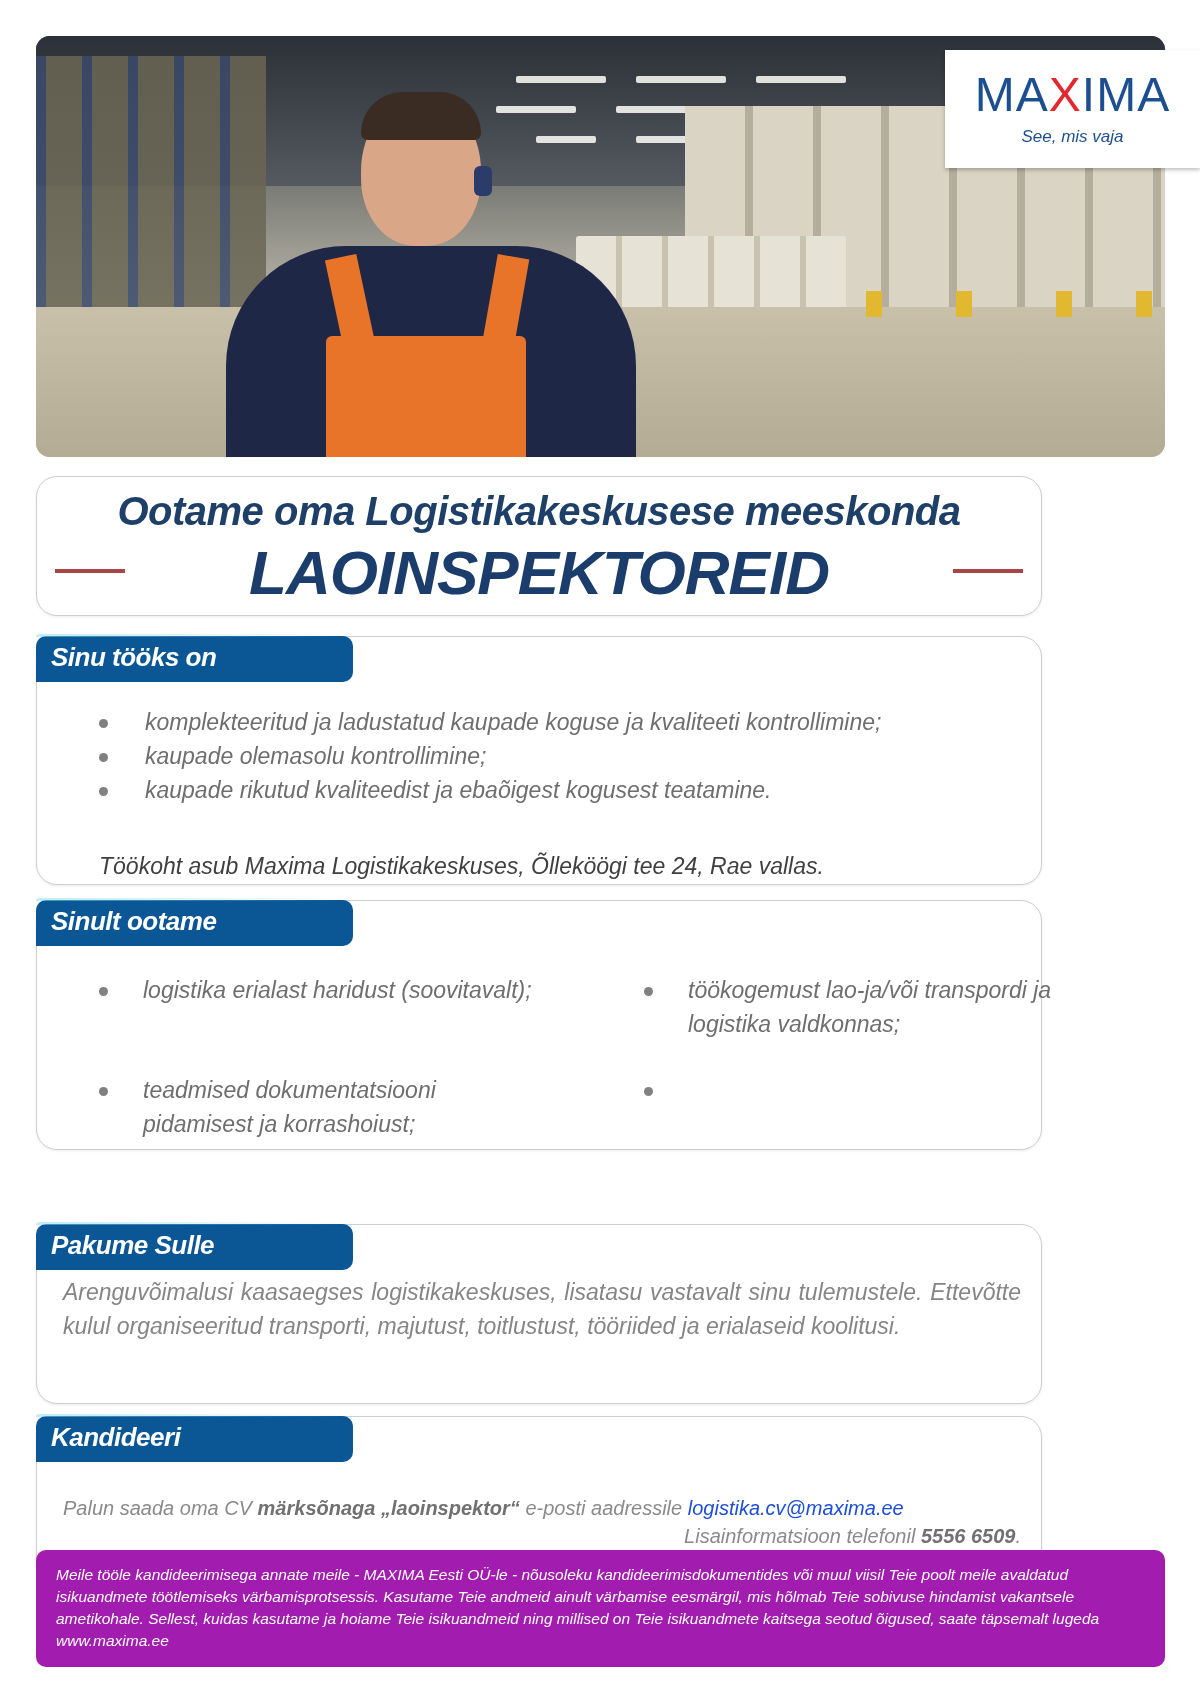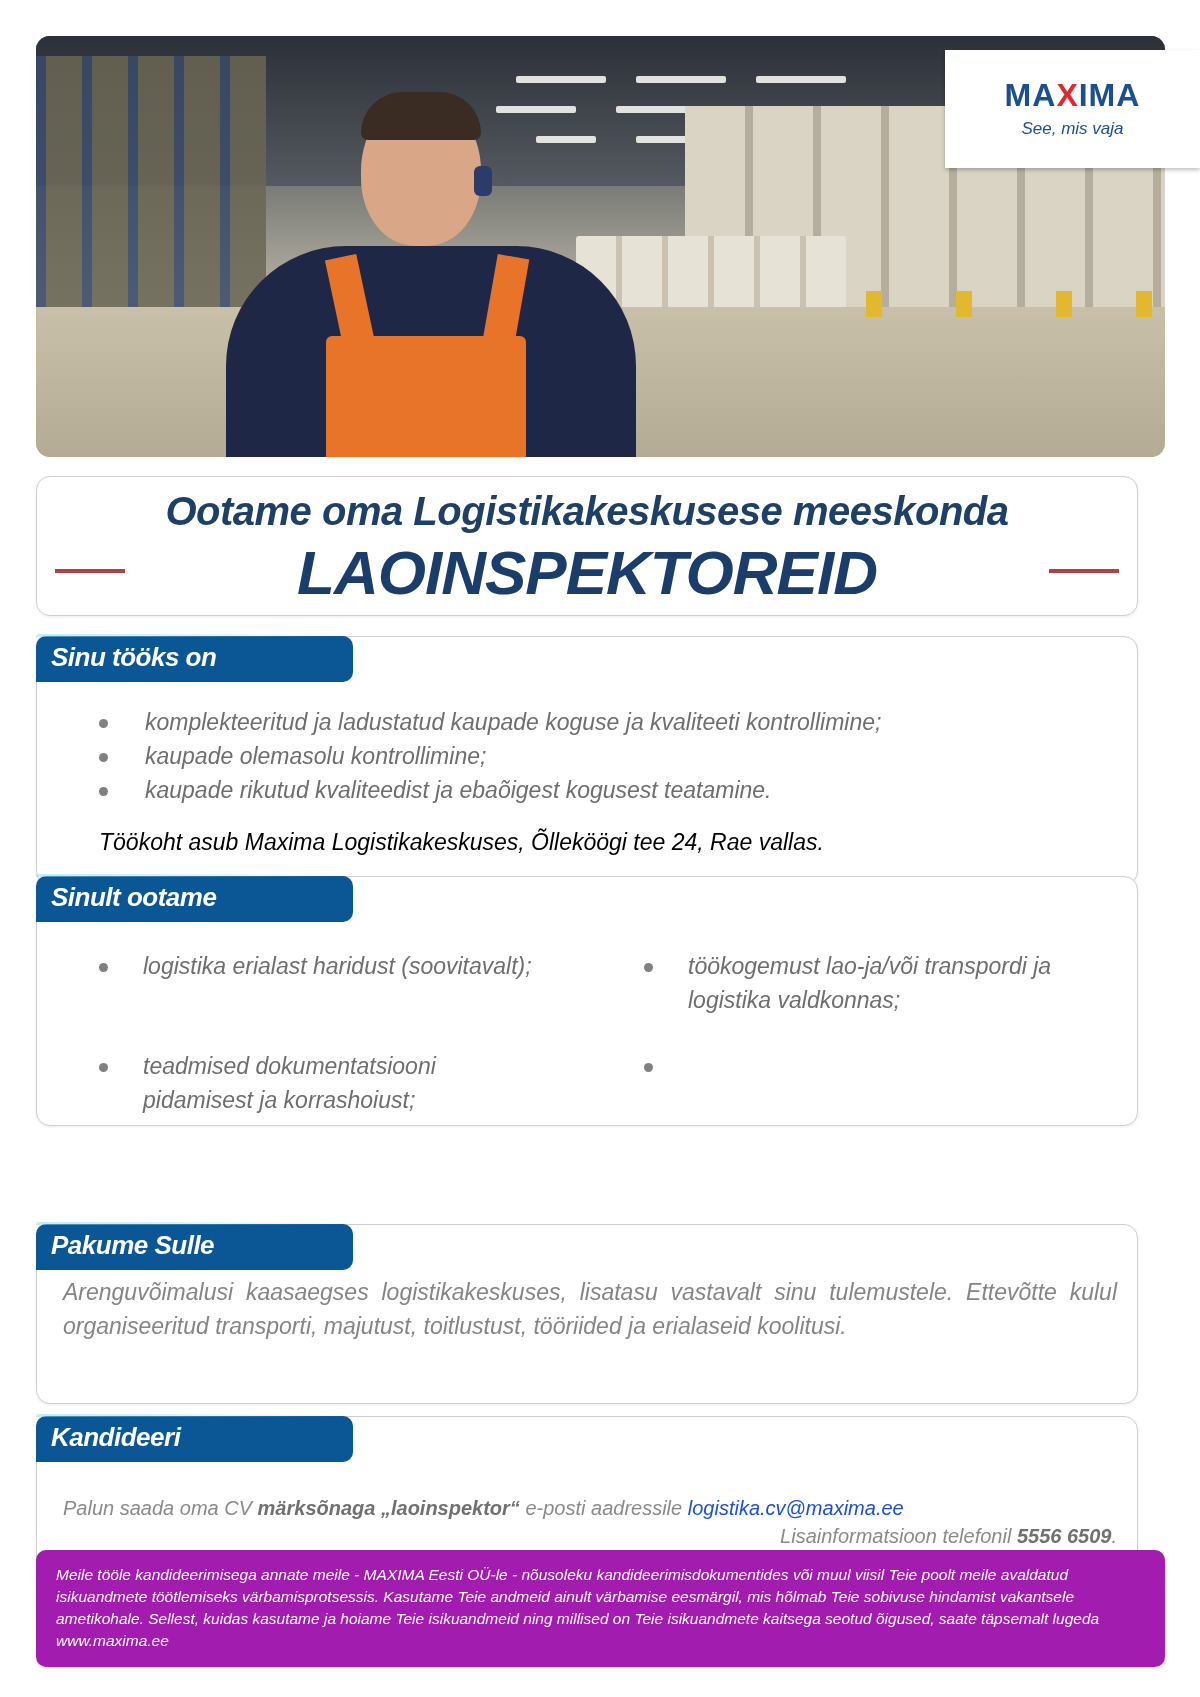--- a/index.html
+++ b/index.html
@@ -34,28 +34,28 @@
     background: #e8742a; border-radius: 6px 6px 0 0; }
   .hero .strap-l { position: absolute; left: 110px; top: 180px; width: 32px; height: 110px; background: #e8742a; transform: rotate(-12deg); }
   .hero .strap-r { position: absolute; left: 262px; top: 180px; width: 32px; height: 110px; background: #e8742a; transform: rotate(10deg); }
   .hero .headset { position: absolute; left: 248px; top: 90px; width: 18px; height: 30px; background: #2b3c6a; border-radius: 6px; }
 
   .logo-box {
     position: absolute; left: 945px; top: 50px; width: 255px; height: 118px;
     background: #ffffff; box-shadow: 0 2px 4px rgba(0,0,0,0.25);
     display: flex; flex-direction: column; align-items: center; justify-content: center;
   }
-  .logo-word { font-family: "Liberation Sans", sans-serif; font-weight: 700; font-size: 32px;
+  .logo-word { font-family: "Liberation Sans", sans-serif; font-weight: 400; font-size: 48px;
     letter-spacing: 1px; color: #1c4f8f; line-height: 1; position: relative; }
   .logo-word .x { color: #e2272e; }
   .logo-tag { font-family: "Liberation Sans", sans-serif; font-style: italic; font-size: 17px; color: #1c4f8f; margin-top: 8px; }
 
   .card {
-    position: absolute; left: 36px; width: 1102px; background: #fff;
-    border: 1.5px solid #cfcfcf; border-radius: 14px;
+    position: absolute; left: 36px; width: 1006px; background: #fff;
+    border: 1.5px solid #cfcfcf; border-radius: 21px;
     box-shadow: 0 1px 3px rgba(0,0,0,0.08);
   }
   .title-card { top: 476px; height: 140px; text-align: center; }
   .title-line1 { position: absolute; left: 0; width: 100%; top: 12px;
     font-weight: bold; font-style: italic; font-size: 40px; color: #1e3f68; letter-spacing: -0.5px; }
   .title-line2 { position: absolute; left: 0; width: 100%; top: 60px;
     font-weight: bold; font-style: italic; font-size: 62px; color: #1b3d6b; letter-spacing: -1px; }
   .dash { position: absolute; top: 92px; width: 70px; height: 4px; background: #a94448; }
   .dash.left { left: 18px; }
   .dash.right { right: 18px; }
@@ -66,23 +66,23 @@
     color: #ffffff; font-weight: bold; font-style: italic; font-size: 26px;
     padding: 6px 0 0 15px; letter-spacing: -0.5px;
   }
   .section-tab::after { content: ""; position: absolute; left: 0; right: 0; top: -2px; height: 3px;
     background: linear-gradient(90deg, rgba(130,220,240,0.5), rgba(130,220,240,0)); border-radius: 10px 10px 0 0; }
 
   .c1 { top: 636px; height: 249px; }
   .c1 ul { position: absolute; left: 60px; top: 68px; list-style: none; }
   .c1 li { font-size: 23px; line-height: 34px; position: relative; padding-left: 48px; color: #6e6e6e; font-style: italic; }
   .bullet { position: absolute; left: 2px; top: 14px; width: 9px; height: 9px; border-radius: 50%; background: #808080; }
-  .c1 .location { position: absolute; left: 62px; top: 192px; font-size: 23px; color: #000000; font-style: italic; }
+  .c1 .location { position: absolute; left: 62px; top: 216px; font-size: 23px; color: #404040; font-style: italic; }
 
-  .c2 { top: 876px; height: 250px; padding-left: 41px; }
+  .c2 { top: 900px; height: 250px; padding-left: 41px; }
   .c2 .col { position: absolute; top: 72px; width: 460px; list-style: none; }
   .c2 .col.left { left: 60px; }
   .c2 .col.right { left: 605px; width: 500px; }
   .c2 li { position: relative; padding-left: 46px; font-size: 23px; line-height: 34px; color: #6e6e6e; font-style: italic; margin-bottom: 0; }
 
   .c3 { top: 1224px; height: 180px; }
   .c3 .para { position: absolute; left: 26px; right: 20px; top: 50px; font-size: 23px; line-height: 34px;
     color: #858585; font-style: italic; text-align: justify; }
 
   .c4 { top: 1371px; height: 162px; margin-top: 45px; }

